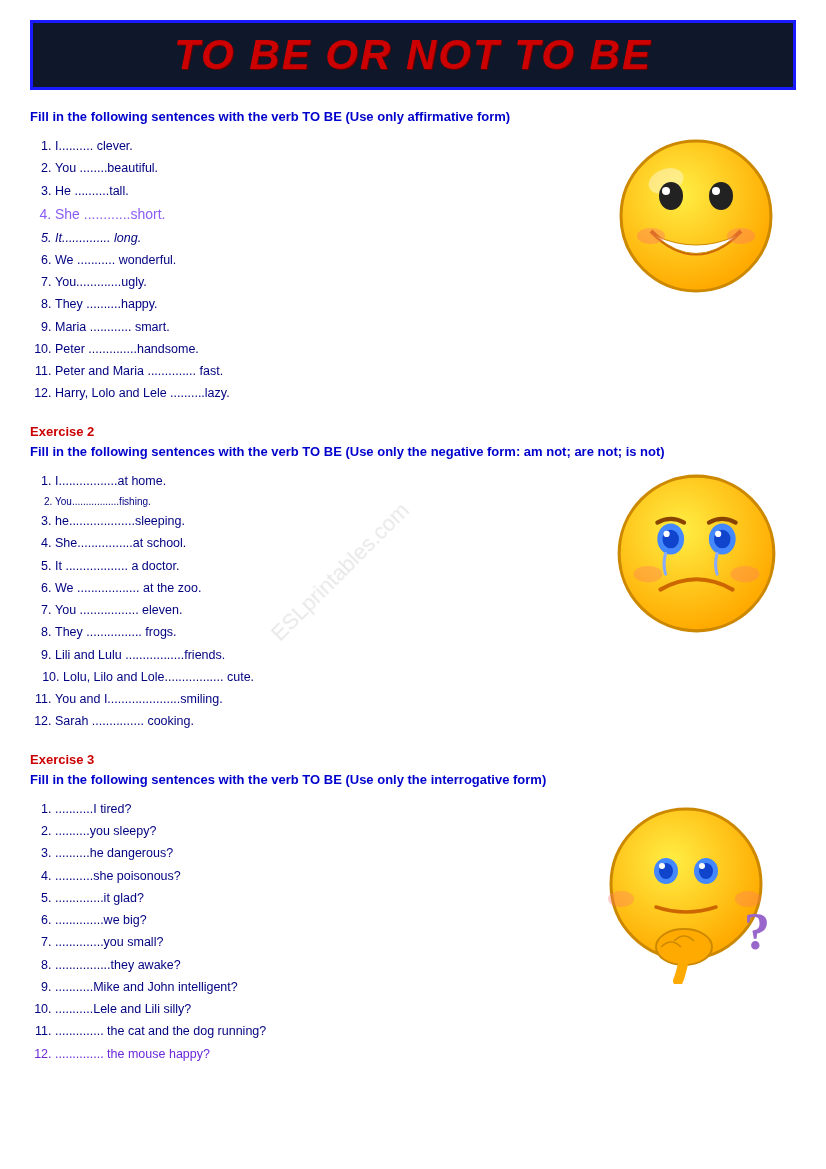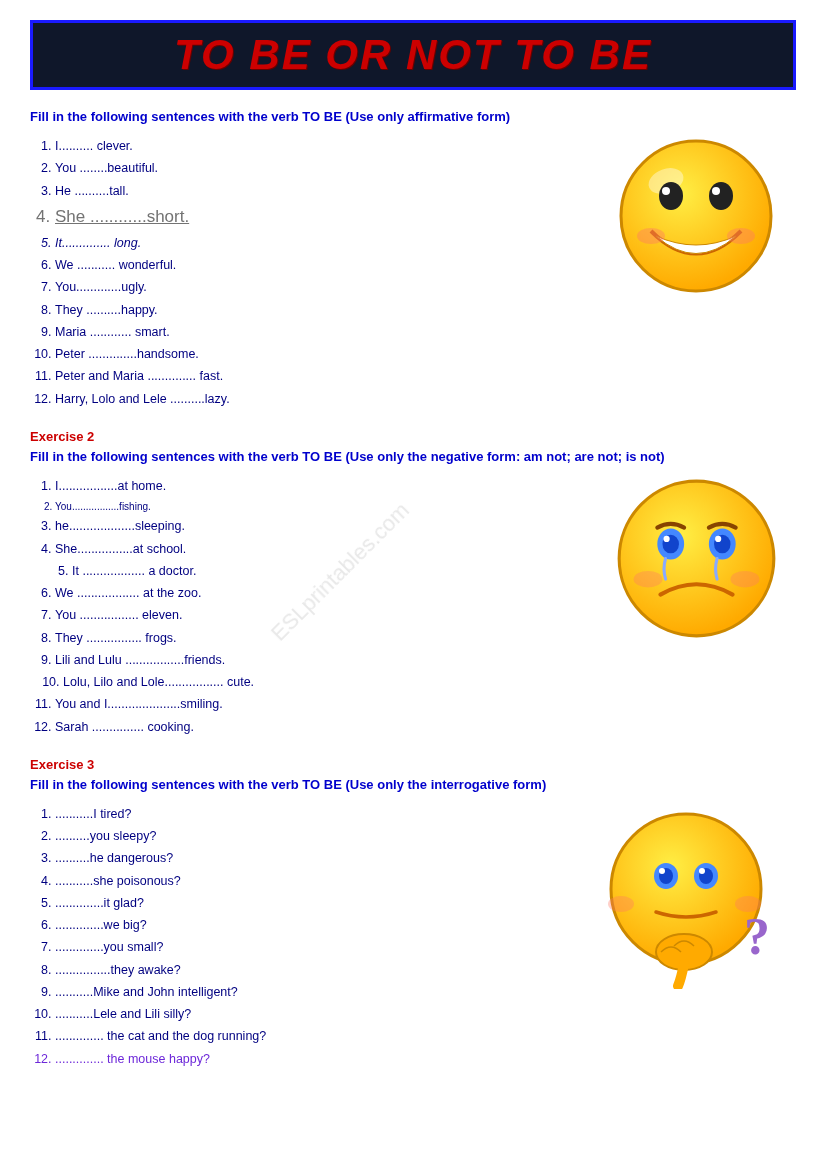--- a/index.html
+++ b/index.html
@@ -97,21 +97,21 @@
 </div>
 
 <div class="exercise-section">
   <div class="exercise-instruction">Fill in the following sentences with the verb TO BE (Use only affirmative form)</div>
   <div class="exercise-content">
     <div class="sentences-list">
       <ol id="ex1-list">
           <li style="color: rgb(0, 0, 128); font-size: 12.5px;">I.......... clever.</li>
           <li style="color: rgb(0, 0, 128); font-size: 12.5px;">You ........beautiful.</li>
           <li style="color: rgb(0, 0, 128); font-size: 12.5px;">He ..........tall.</li>
-          <li style="color: #737373; font-size: 17px; text-decoration: underline;">She ............short.</li>
+          <li style="color: #8b5cf6; font-size: 14px;">She ............short.</li>
           <li style="color: rgb(0, 0, 128); font-size: 12.5px; font-style: italic;">It.............. long.</li>
           <li style="color: rgb(0, 0, 128); font-size: 12.5px;">We ........... wonderful.</li>
           <li style="color: rgb(0, 0, 128); font-size: 12.5px;">You.............ugly.</li>
           <li style="color: rgb(0, 0, 128); font-size: 12.5px;">They ..........happy.</li>
           <li style="color: rgb(0, 0, 128); font-size: 12.5px;">Maria ............ smart.</li>
           <li style="color: rgb(0, 0, 128); font-size: 12.5px;">Peter ..............handsome.</li>
           <li style="color: rgb(0, 0, 128); font-size: 12.5px;">Peter and Maria .............. fast.</li>
           <li style="color: rgb(0, 0, 128); font-size: 12.5px;">Harry, Lolo and Lele ..........lazy.</li>
         </ol>
     </div>
@@ -149,21 +149,21 @@
 <div class="exercise-section">
   <div class="exercise-label">Exercise 2</div>
   <div class="exercise-instruction">Fill in the following sentences with the verb TO BE (Use only the negative form:  am not;  are not;  is not)</div>
   <div class="exercise-content">
     <div class="sentences-list">
       <ol id="ex2-list">
           <li style="color: rgb(0, 0, 128); font-size: 12.5px;">I.................at home.</li>
           <li style="color: rgb(0, 0, 128); font-size: 10px;">You.................fishing.</li>
           <li style="color: rgb(0, 0, 128); font-size: 12.5px;">he...................sleeping.</li>
           <li style="color: rgb(0, 0, 128); font-size: 12.5px;">She................at school.</li>
-          <li style="color: rgb(0, 0, 128); font-size: 12.5px; margin-left: 17px;">It .................. a doctor.</li>
+          <li style="color: rgb(0, 0, 128); font-size: 12.5px;">It .................. a doctor.</li>
           <li style="color: rgb(0, 0, 128); font-size: 12.5px;">We .................. at the zoo.</li>
           <li style="color: rgb(0, 0, 128); font-size: 12.5px;">You ................. eleven.</li>
           <li style="color: rgb(0, 0, 128); font-size: 12.5px;">They ................ frogs.</li>
           <li style="color: rgb(0, 0, 128); font-size: 12.5px;"> Lili and Lulu .................friends.</li>
           <li style="color: rgb(0, 0, 128); font-size: 12.5px; margin-left: 8px;">Lolu, Lilo and Lole................. cute.</li>
           <li style="color: rgb(0, 0, 128); font-size: 12.5px;">You and I.....................smiling.</li>
           <li style="color: rgb(0, 0, 128); font-size: 12.5px;"> Sarah ............... cooking.</li>
         </ol>
     </div>
     <div class="emoji-area">

